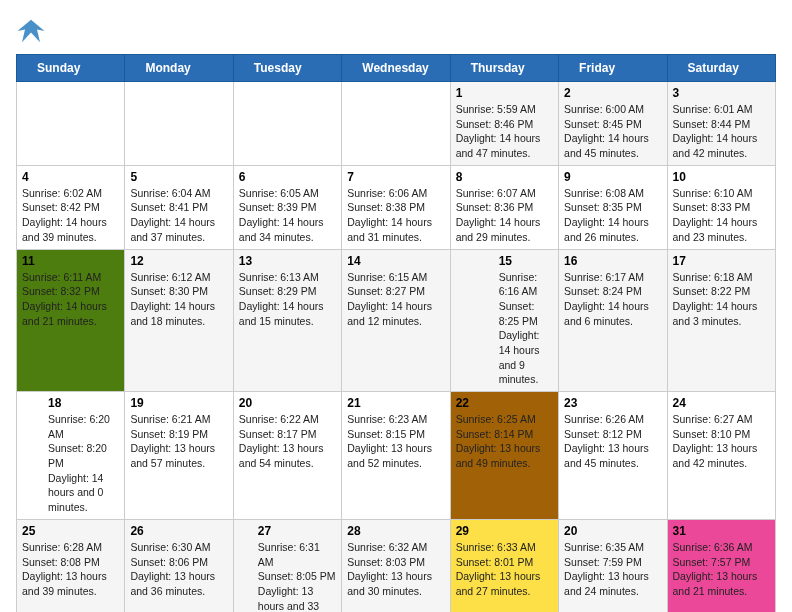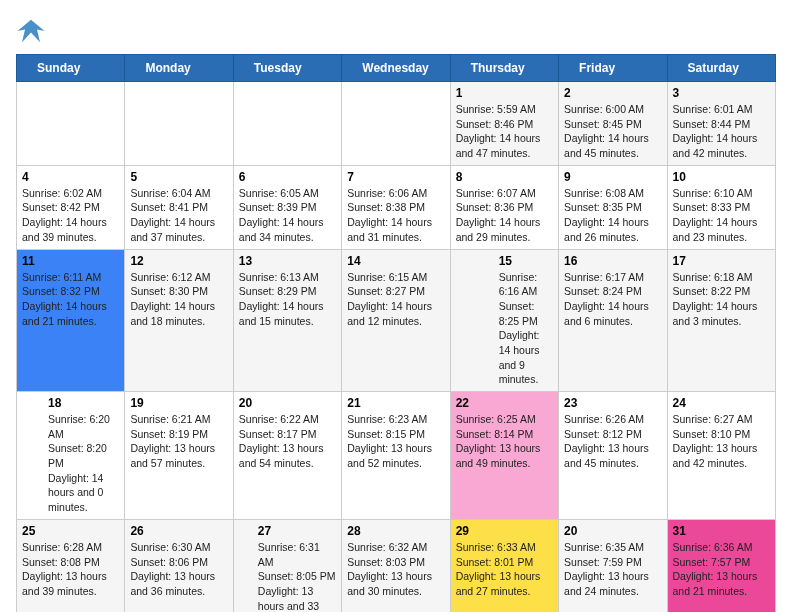--- a/index.html
+++ b/index.html
@@ -164,21 +164,21 @@
         <td style="background: rgb(255, 255, 255);">
           <span class="day-num">9</span>
           <div class="day-info">Sunrise: 6:08 AM<br>Sunset: 8:35 PM<br>Daylight: 14 hours and 26 minutes.</div>
         </td>
         <td style="background: rgb(255, 255, 255);">
           <span class="day-num">10</span>
           <div class="day-info">Sunrise: 6:10 AM<br>Sunset: 8:33 PM<br>Daylight: 14 hours and 23 minutes.</div>
         </td>
       </tr>
       <tr>
-        <td style="background: #3b82f6; margin-top: 8px;">
+        <td style="background: #4d7c0f; margin-top: 8px;">
           <span class="day-num">11</span>
           <div class="day-info">Sunrise: 6:11 AM<br>Sunset: 8:32 PM<br>Daylight: 14 hours and 21 minutes.</div>
         </td>
         <td style="background: rgb(245, 245, 245);">
           <span class="day-num">12</span>
           <div class="day-info">Sunrise: 6:12 AM<br>Sunset: 8:30 PM<br>Daylight: 14 hours and 18 minutes.</div>
         </td>
         <td style="background: rgb(245, 245, 245);">
           <span class="day-num">13</span>
           <div class="day-info">Sunrise: 6:13 AM<br>Sunset: 8:29 PM<br>Daylight: 14 hours and 15 minutes.</div>
@@ -210,21 +210,21 @@
           <div class="day-info">Sunrise: 6:21 AM<br>Sunset: 8:19 PM<br>Daylight: 13 hours and 57 minutes.</div>
         </td>
         <td style="background: rgb(255, 255, 255);">
           <span class="day-num">20</span>
           <div class="day-info">Sunrise: 6:22 AM<br>Sunset: 8:17 PM<br>Daylight: 13 hours and 54 minutes.</div>
         </td>
         <td style="background: rgb(255, 255, 255);">
           <span class="day-num">21</span>
           <div class="day-info">Sunrise: 6:23 AM<br>Sunset: 8:15 PM<br>Daylight: 13 hours and 52 minutes.</div>
         </td>
-        <td style="background: #f9a8d4;">
+        <td style="background: #a16207;">
           <span class="day-num">22</span>
           <div class="day-info">Sunrise: 6:25 AM<br>Sunset: 8:14 PM<br>Daylight: 13 hours and 49 minutes.</div>
         </td>
         <td style="background: rgb(255, 255, 255);">
           <span class="day-num">23</span>
           <div class="day-info">Sunrise: 6:26 AM<br>Sunset: 8:12 PM<br>Daylight: 13 hours and 45 minutes.</div>
         </td>
         <td style="background: rgb(255, 255, 255);">
           <span class="day-num">24</span>
           <div class="day-info">Sunrise: 6:27 AM<br>Sunset: 8:10 PM<br>Daylight: 13 hours and 42 minutes.</div>

